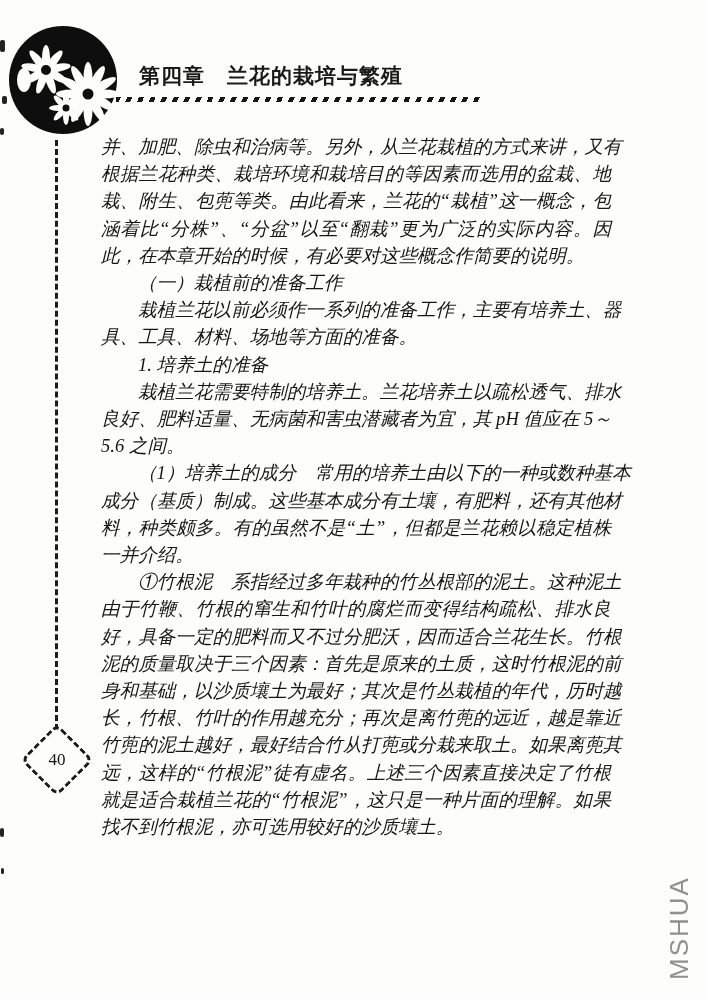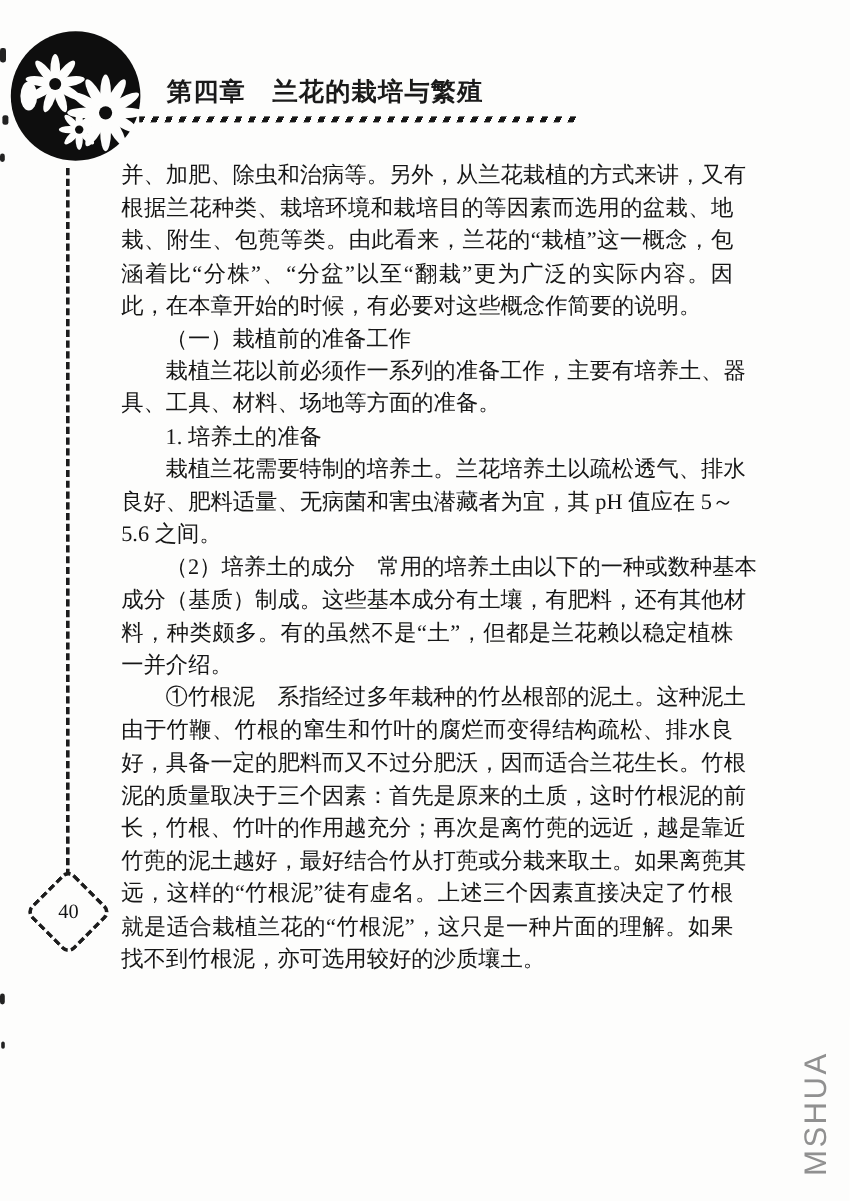--- a/index.html
+++ b/index.html
@@ -38,21 +38,21 @@
   }
   .page-badge .num{
     position:absolute;left:0;top:0;width:100%;height:100%;
     display:flex;align-items:center;justify-content:center;
     transform:rotate(-45deg);
     font-size:17px;color:#141414;letter-spacing:0;
   }
   
   .body-text{
     position:absolute;left:101px;top:133px;width:510px;
-    font-size:18.6px;line-height:27.2px;color:#161616;
+    font-size:18.6px;line-height:27.2px;color:#161616;font-style:italic;
   }
   .body-text .line{
     text-align:justify;
     text-align-last:justify;
     white-space:nowrap;
   }
   .body-text .line.end{text-align-last:left;}
   .body-text .line.indent{padding-left:37px;}
   
   .watermark{
@@ -144,28 +144,29 @@
       <div class="line">栽、附生、包蔸等类。由此看来，兰花的“栽植”这一概念，包</div>
       <div class="line">涵着比“分株”、“分盆”以至“翻栽”更为广泛的实际内容。因</div>
       <div class="line end">此，在本章开始的时候，有必要对这些概念作简要的说明。</div>
       <div class="line indent end">（一）栽植前的准备工作</div>
       <div class="line indent">栽植兰花以前必须作一系列的准备工作，主要有培养土、器</div>
       <div class="line end">具、工具、材料、场地等方面的准备。</div>
       <div class="line indent end">1. 培养土的准备</div>
       <div class="line indent">栽植兰花需要特制的培养土。兰花培养土以疏松透气、排水</div>
       <div class="line">良好、肥料适量、无病菌和害虫潜藏者为宜，其 pH 值应在 5～</div>
       <div class="line end">5.6 之间。</div>
-      <div class="line indent">（2）培养土的成分　常用的培养土由以下的一种或数种基本</div>
+      <div class="line indent">（1）培养土的成分　常用的培养土由以下的一种或数种基本</div>
       <div class="line">成分（基质）制成。这些基本成分有土壤，有肥料，还有其他材</div>
       <div class="line">料，种类颇多。有的虽然不是“土”，但都是兰花赖以稳定植株</div>
       <div class="line end">一并介绍。</div>
       <div class="line indent">①竹根泥　系指经过多年栽种的竹丛根部的泥土。这种泥土</div>
       <div class="line">由于竹鞭、竹根的窜生和竹叶的腐烂而变得结构疏松、排水良</div>
       <div class="line">好，具备一定的肥料而又不过分肥沃，因而适合兰花生长。竹根</div>
       <div class="line">泥的质量取决于三个因素：首先是原来的土质，这时竹根泥的前</div>
+      <div class="line">身和基础，以沙质壤土为最好；其次是竹丛栽植的年代，历时越</div>
       <div class="line">长，竹根、竹叶的作用越充分；再次是离竹蔸的远近，越是靠近</div>
       <div class="line">竹蔸的泥土越好，最好结合竹从打蔸或分栽来取土。如果离蔸其</div>
       <div class="line">远，这样的“竹根泥”徒有虚名。上述三个因素直接决定了竹根</div>
       <div class="line">就是适合栽植兰花的“竹根泥”，这只是一种片面的理解。如果</div>
       <div class="line end">找不到竹根泥，亦可选用较好的沙质壤土。</div>
     </div>
 
   <div class="watermark">MSHUA</div>
 
   <div class="speck s1"></div>

